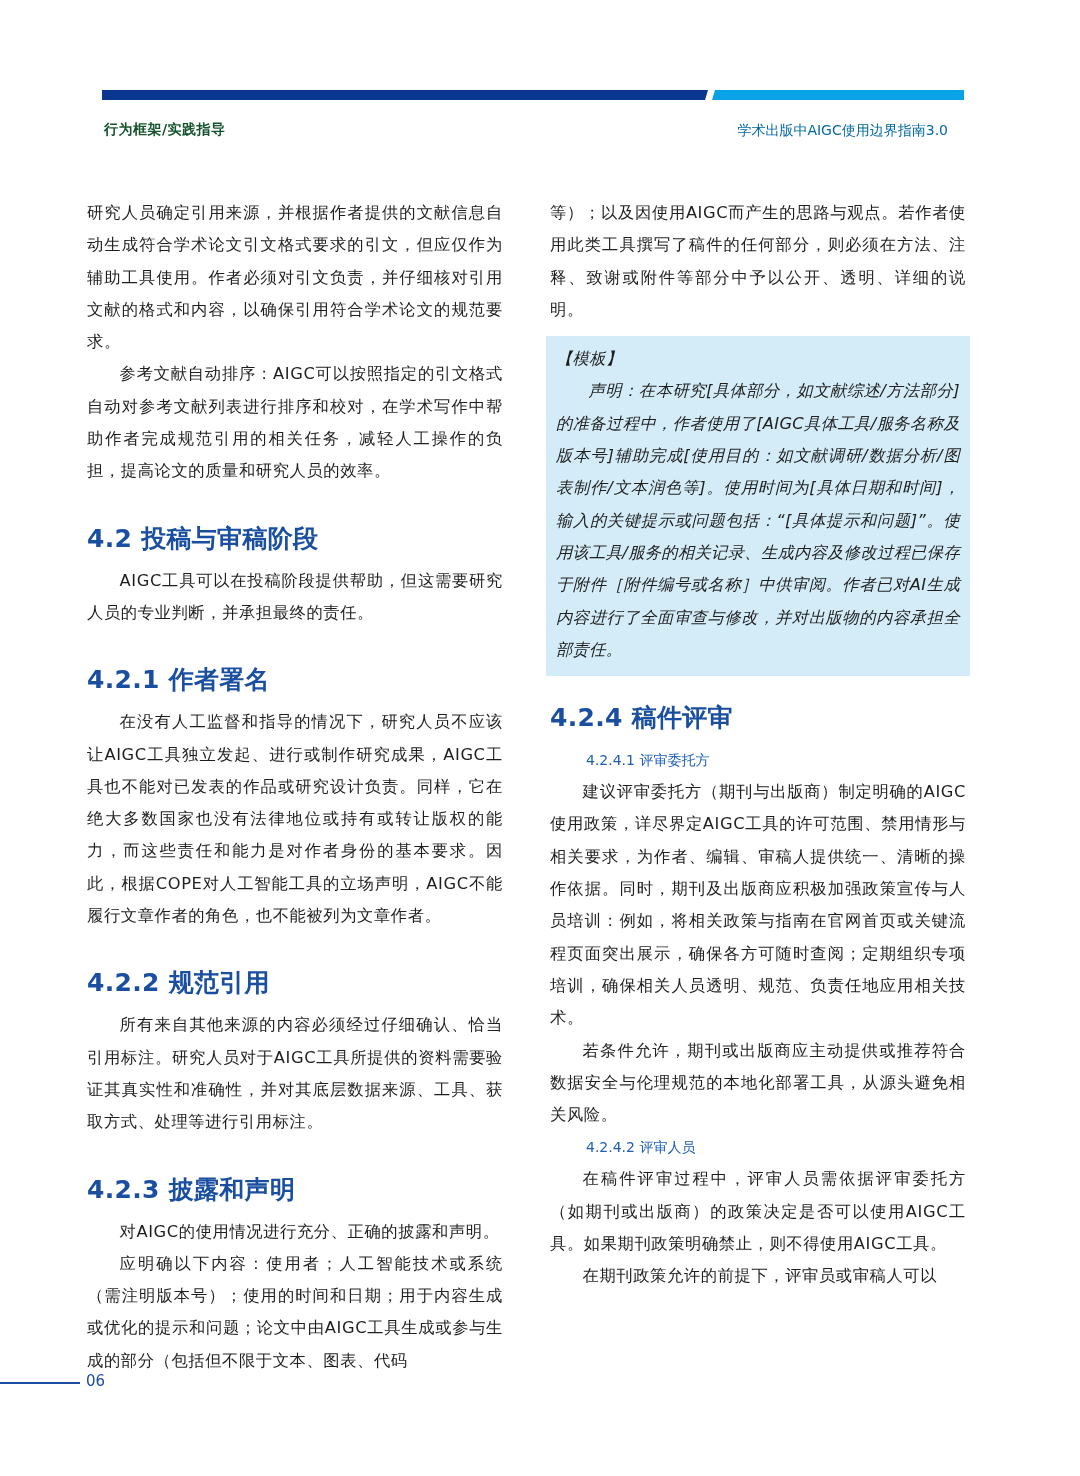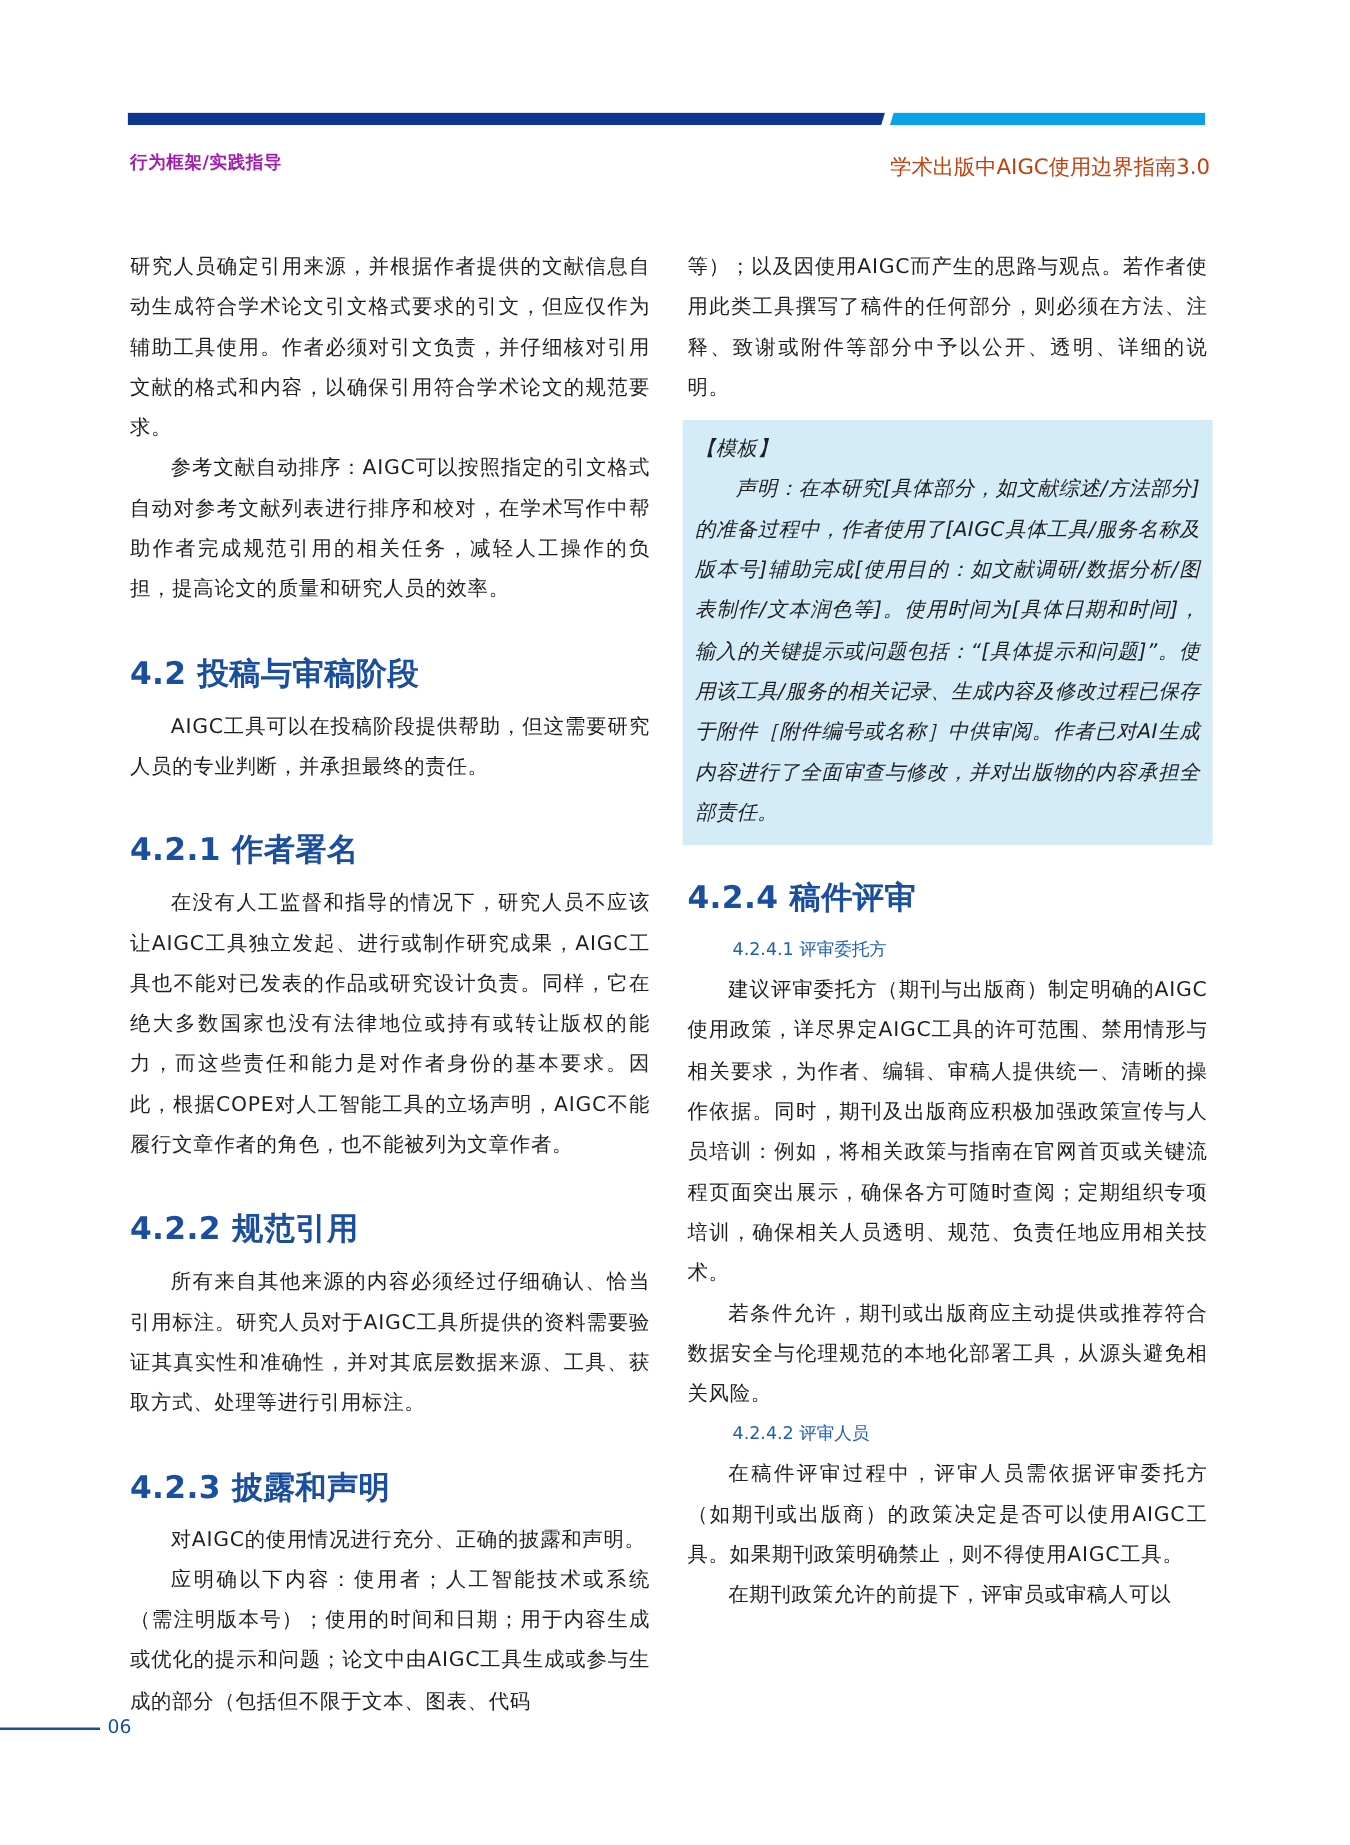--- a/index.html
+++ b/index.html
@@ -3,25 +3,25 @@
   <meta charset="utf-8">
   <style>
     * { margin: 0; padding: 0; box-sizing: border-box; }
     html, body { width: 1080px; height: 1476px; background: #ffffff; }
     body { position: relative; font-family: "DejaVu Sans", "Liberation Sans", sans-serif; color: #1f1f1f; overflow: hidden; }
 
     .topbar { position: absolute; top: 90px; left: 102px; width: 862px; height: 10px; }
     .topbar .dark { position: absolute; left: 0; top: 0; height: 10px; width: 606px; background: #0a3690; clip-path: polygon(0 0, 100% 0, calc(100% - 3px) 100%, 0 100%); }
     .topbar .light { position: absolute; left: 610px; top: 0; height: 10px; width: 252px; background: #0aa2e6; clip-path: polygon(3px 0, 100% 0, 100% 100%, 0 100%); }
 
-    .header-left { position: absolute; top: 121px; left: 104px; font-size: 14px; font-weight: bold; color: #a21caf; letter-spacing: 0.5px; }
-    .header-right { position: absolute; top: 122px; right: 112px; font-size: 17px; color: #c2410c; }
+    .header-left { position: absolute; top: 121px; left: 104px; font-size: 14px; font-weight: bold; color: #14532d; letter-spacing: 0.5px; }
+    .header-right { position: absolute; top: 122px; right: 132px; font-size: 14px; color: #0369a1; }
 
     .col { position: absolute; top: 197px; width: 416px; }
-    .col-left { left: 104px; }
+    .col-left { left: 87px; }
     .col-right { left: 550px; }
 
     p.body { font-size: 16.3px; line-height: 32.3px; letter-spacing: 0.6px; text-align: justify; color: #1f1f1f; }
     p.indent { text-indent: 2em; }
 
     h2.sec { font-size: 25px; font-weight: bold; color: #1a4ea0; margin: 35px 0 10px 0; line-height: 32px; letter-spacing: 0.3px; }
     h3.subsec { font-size: 14px; font-weight: normal; color: #1f5fb3; margin: 2px 0 0 36px; line-height: 32px; }
 
     .template-box { background: #d3ecf8; margin: 10px -4px 0 -4px; padding: 7px 10px 10px 10px; font-style: italic; }
     .template-box p.body { letter-spacing: 0.3px; }

